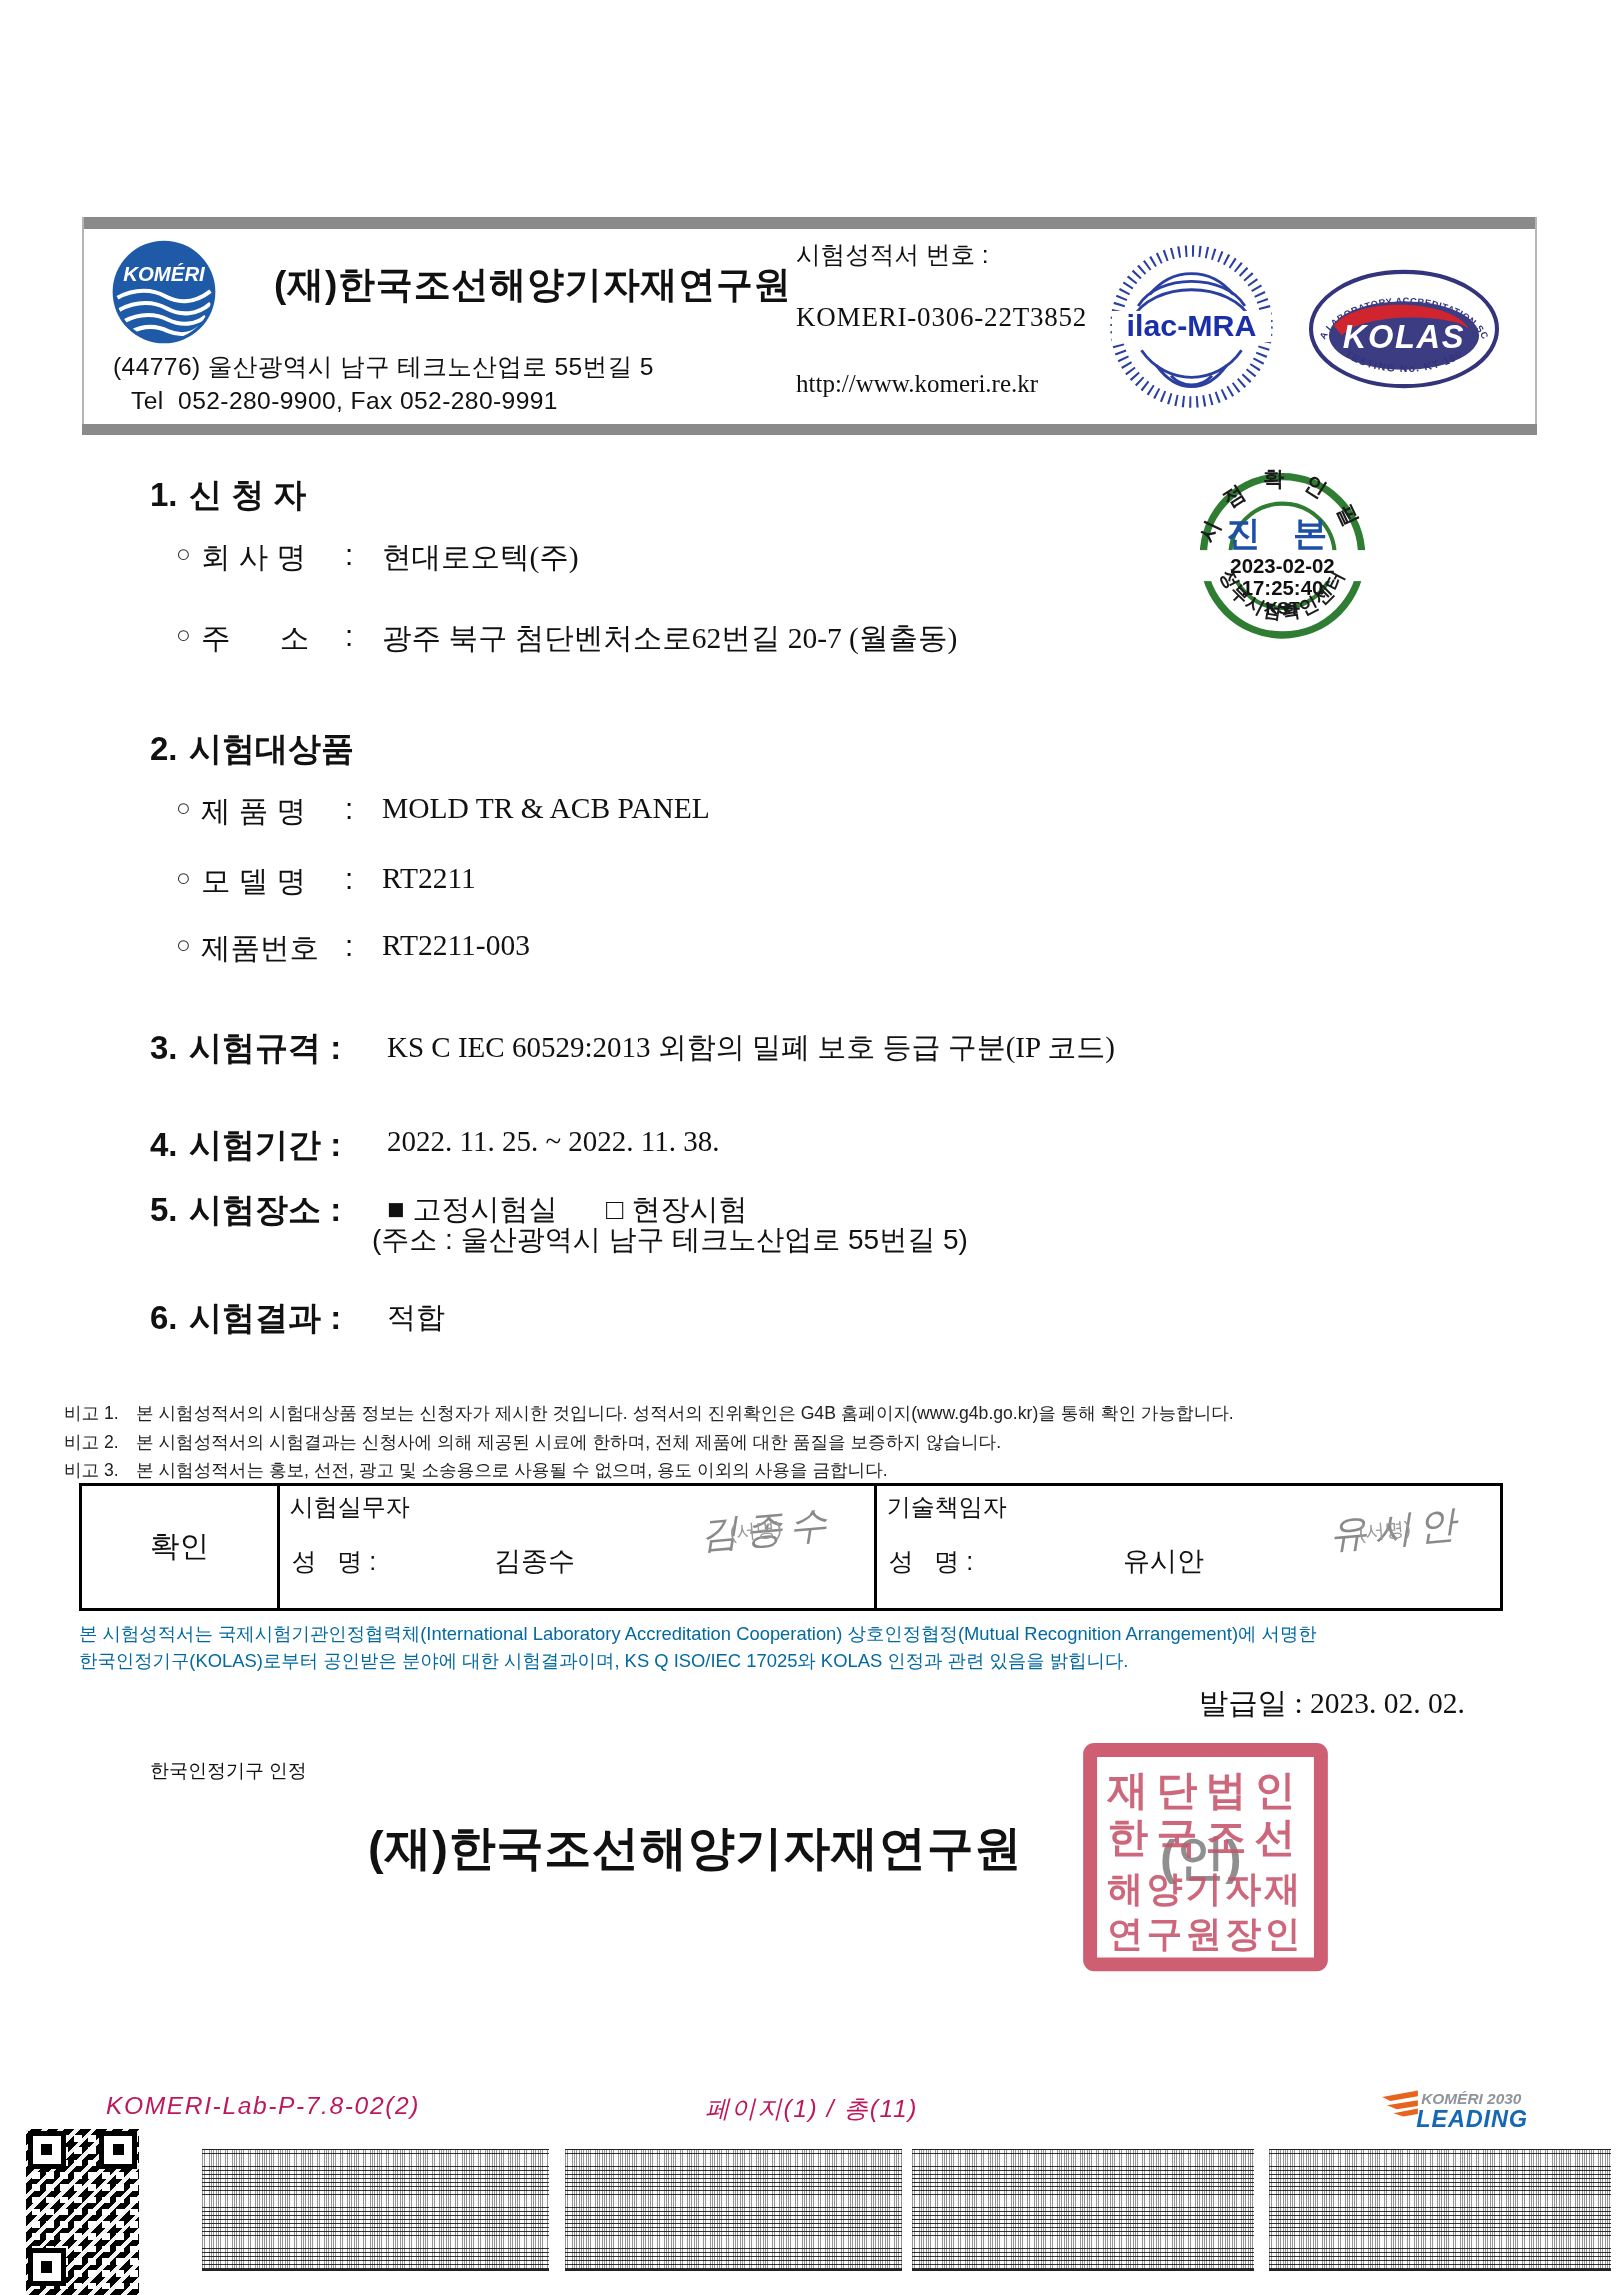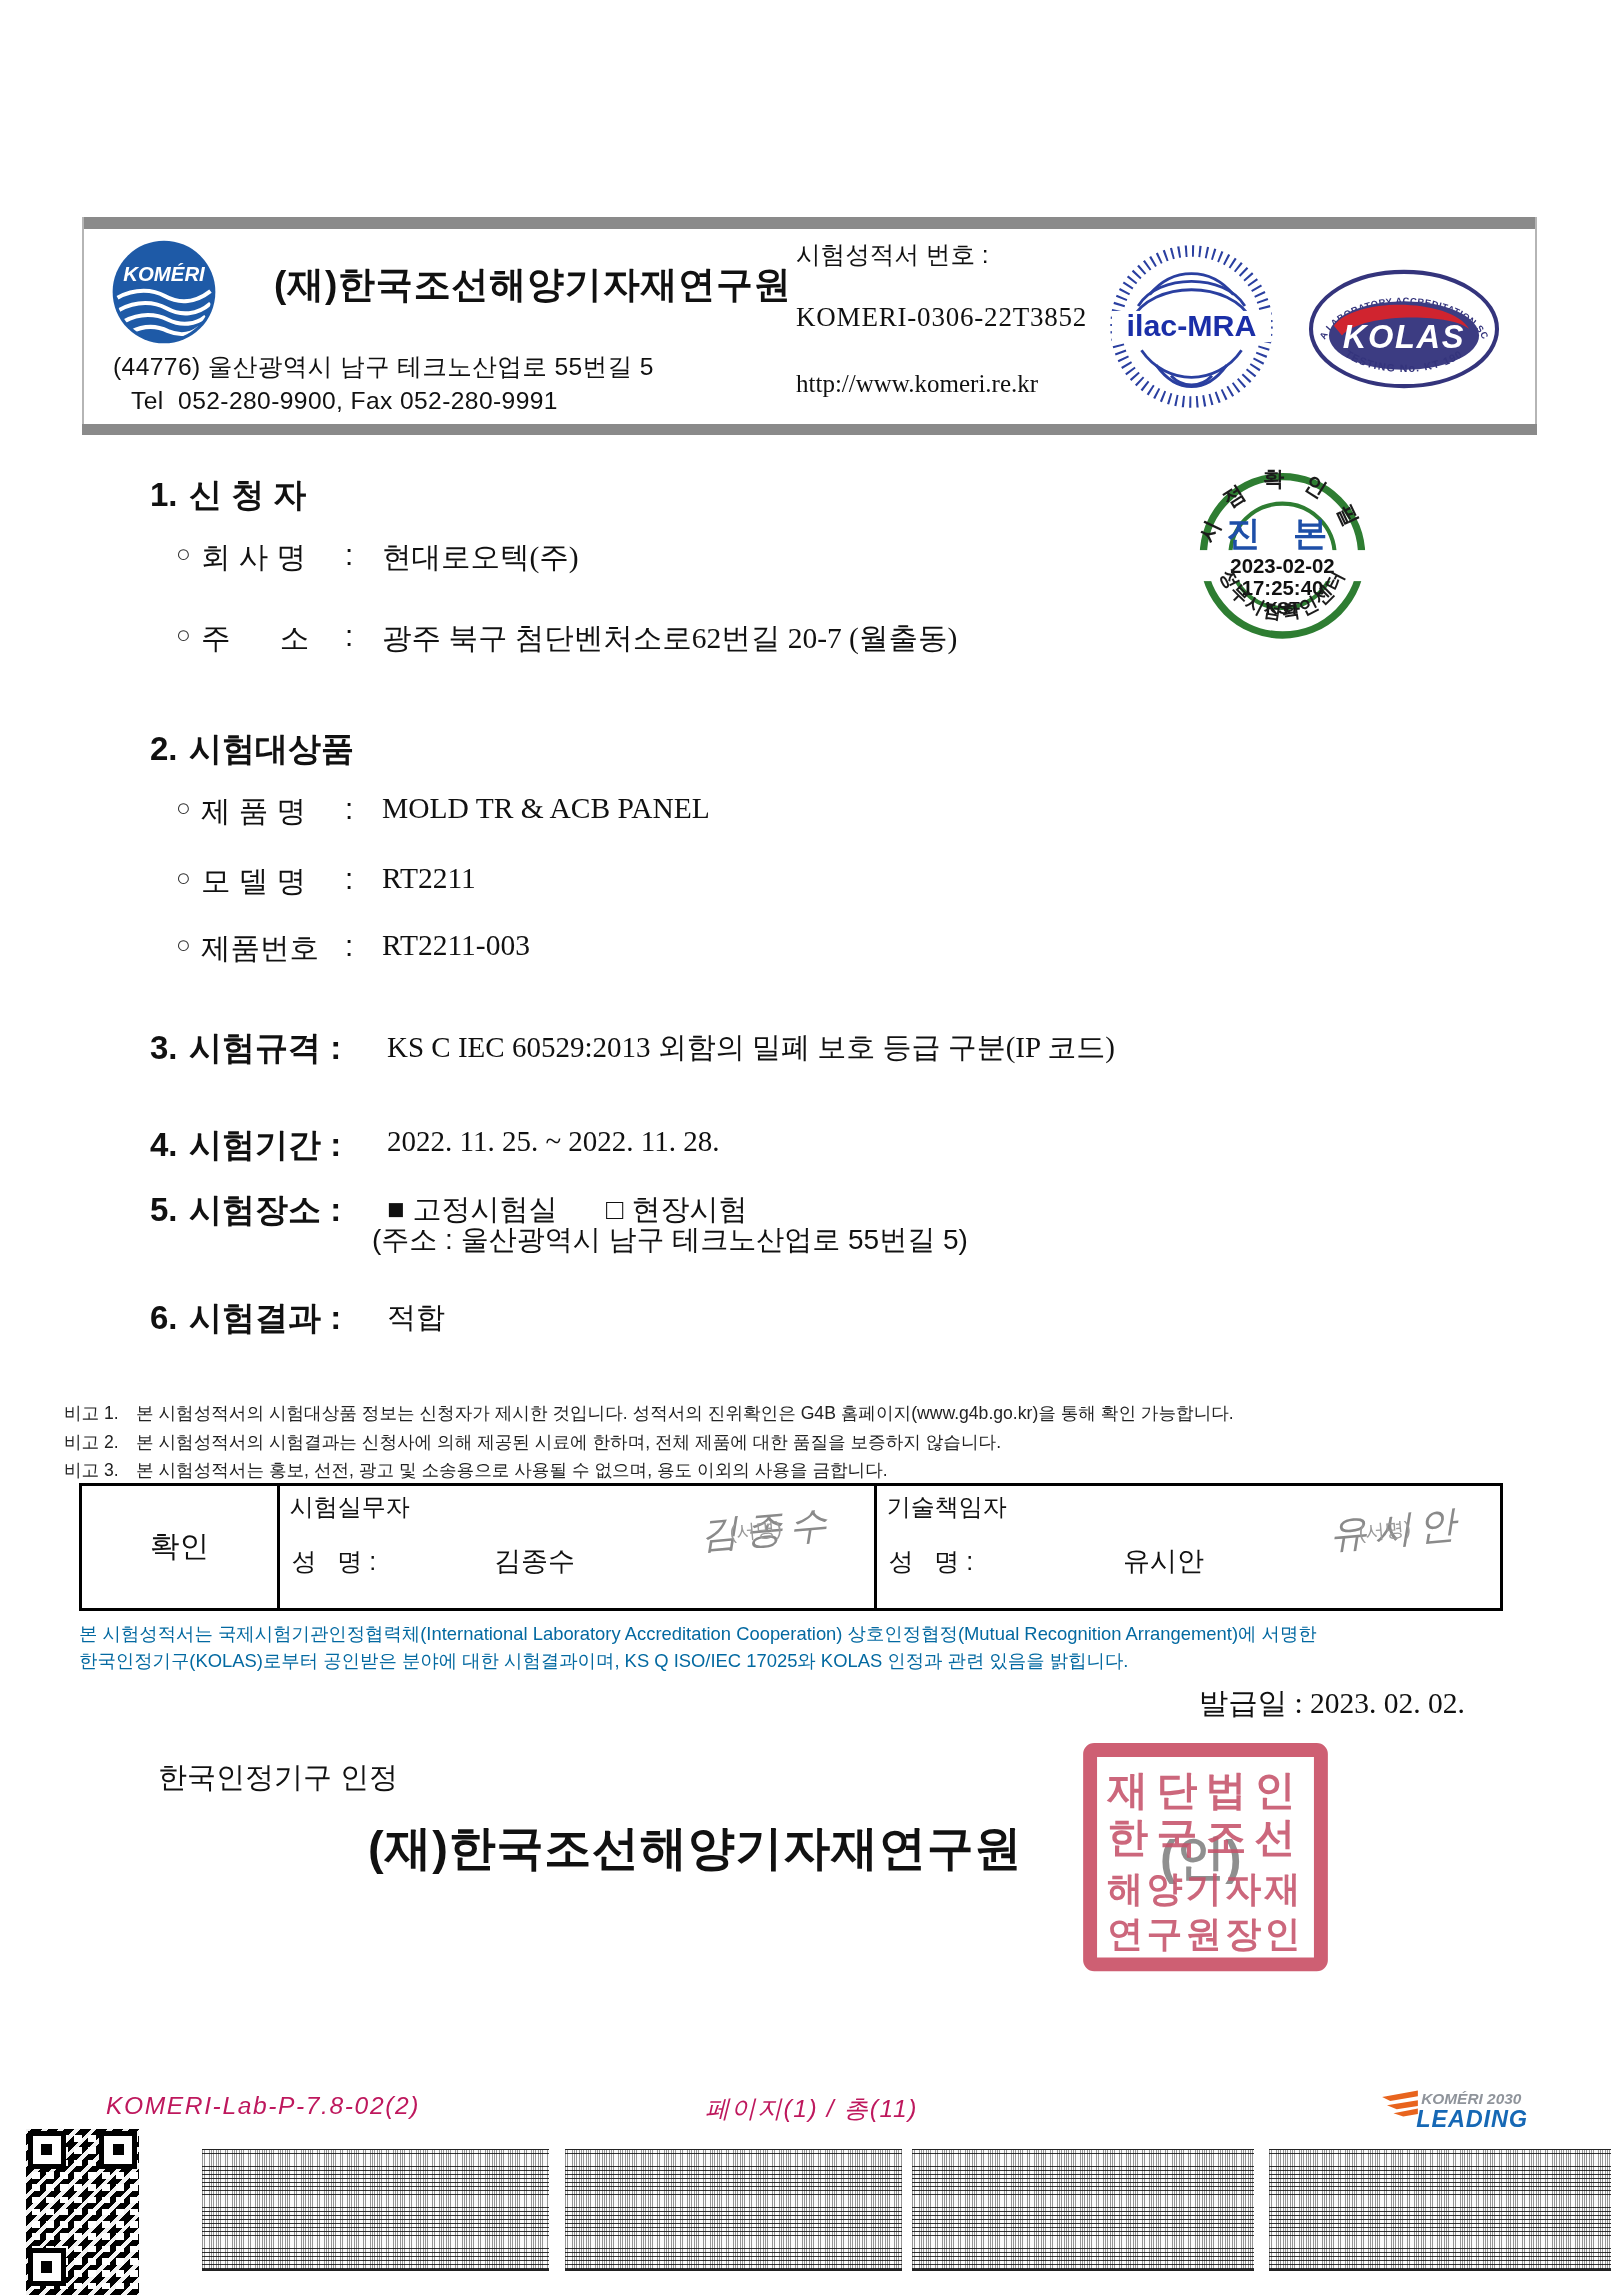--- a/index.html
+++ b/index.html
@@ -45,21 +45,21 @@
   .role{position:absolute;left:9.8px;top:4.9px;font-size:24px;}
   .name-lbl{position:absolute;left:11.5px;top:59px;font-size:25px;white-space:pre;}
   .name-val{position:absolute;top:57px;font-size:27px;}
   .sig{position:absolute;top:18px;transform:rotate(-5deg);}
   .sig-name{font-family:"Liberation Serif","DejaVu Serif",serif;font-style:italic;font-size:38px;color:#8a8a8a;letter-spacing:6.5px;}
   .sig-overlay{position:absolute;left:29.5px;top:11.5px;font-size:19.6px;color:#9a9a9a;}
 
   .accr{left:79px;top:1620px;width:1440px;font-size:18.4px;line-height:27px;color:#0369a1;}
   .accr div{white-space:pre;}
   .issue-date{right:158px;top:1684px;font-size:29.5px;font-weight:500;}
-  .kolas-note{left:158px;top:1758px;font-size:29px;font-weight:500;}
+  .kolas-note{left:150px;top:1758px;font-size:19px;font-weight:500;font-family:Liberation Serif, serif;}
   .director{left:368px;top:1817px;font-size:47px;font-weight:800;letter-spacing:0.8px;white-space:pre;}
   .in-mark{left:1160px;top:1825px;font-size:49px;font-weight:600;color:#8f8f8f;}
 
   .foot-gray{font-size:24.6px;font-style:italic;color:#be185d;letter-spacing:1.6px;}
   .foot-code{left:106px;top:2092px;}
   .foot-page{left:50%;transform:translateX(-50%);top:2092px;}
 
   .qr{left:26px;top:2129px;width:113px;height:166px;background-color:#fff;
       background-image:
         repeating-linear-gradient(135deg, rgba(255,255,255,.95) 0 4.1px, transparent 4.1px 11.5px),
@@ -191,21 +191,21 @@
     <span class="col">:</span>
     <span class="val serif">RT2211-003</span>
   </div>
 
   <div class="abs kv-row" style="top:1026px;">
     <span class="kv-title"><span class="sec-no">3.</span><span>시험규격 :</span></span>
     <span class="kv-val serif">KS C IEC 60529:2013 외함의 밀폐 보호 등급 구분(IP 코드)</span>
   </div>
   <div class="abs kv-row" style="top:1123px;">
     <span class="kv-title"><span class="sec-no">4.</span><span>시험기간 :</span></span>
-    <span class="kv-val serif">2022. 11. 25. ~ 2022. 11. 28.</span>
+    <span class="kv-val serif">2022. 11. 25. ~ 2022. 11. 38.</span>
   </div>
   <div class="abs kv-row" style="top:1188px;">
     <span class="kv-title"><span class="sec-no">5.</span><span>시험장소 :</span></span>
     <span class="kv-val">■ 고정시험실      □ 현장시험</span>
   </div>
   <div class="abs s5b">(주소 : 울산광역시 남구 테크노산업로 55번길 5)</div>
   <div class="abs kv-row" style="top:1296px;">
     <span class="kv-title"><span class="sec-no">6.</span><span>시험결과 :</span></span>
     <span class="kv-val serif">적합</span>
   </div>

